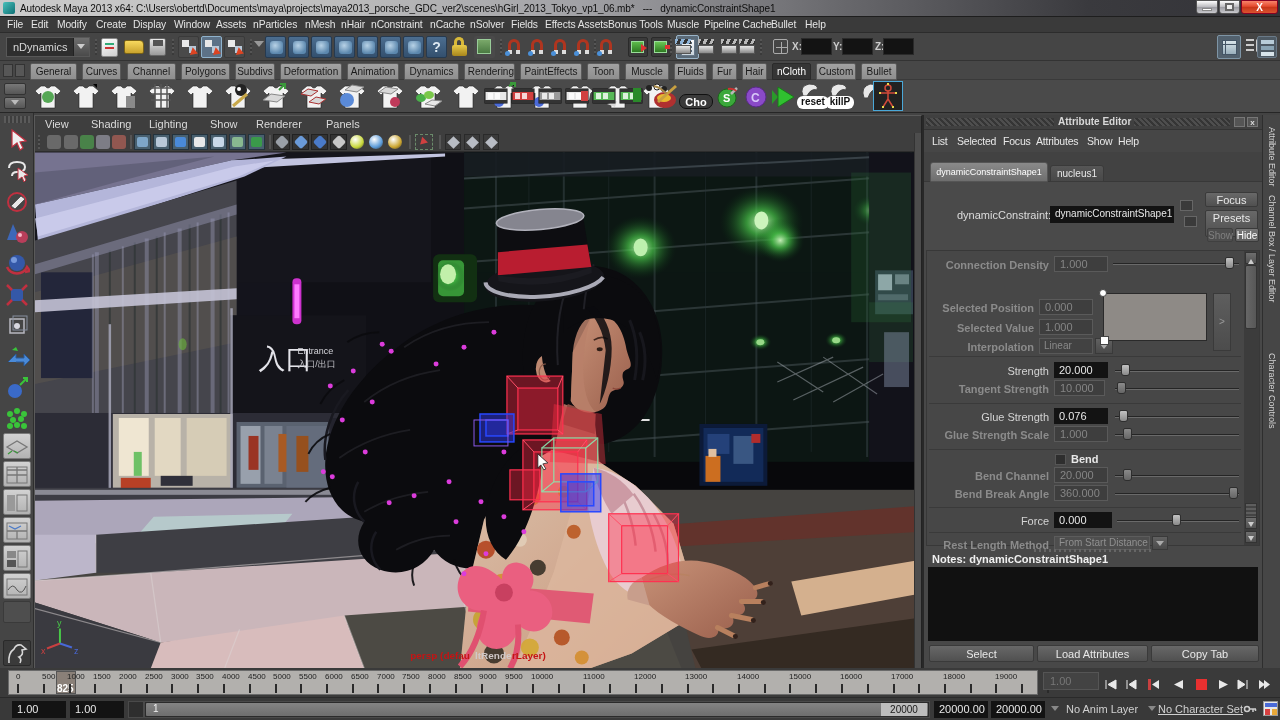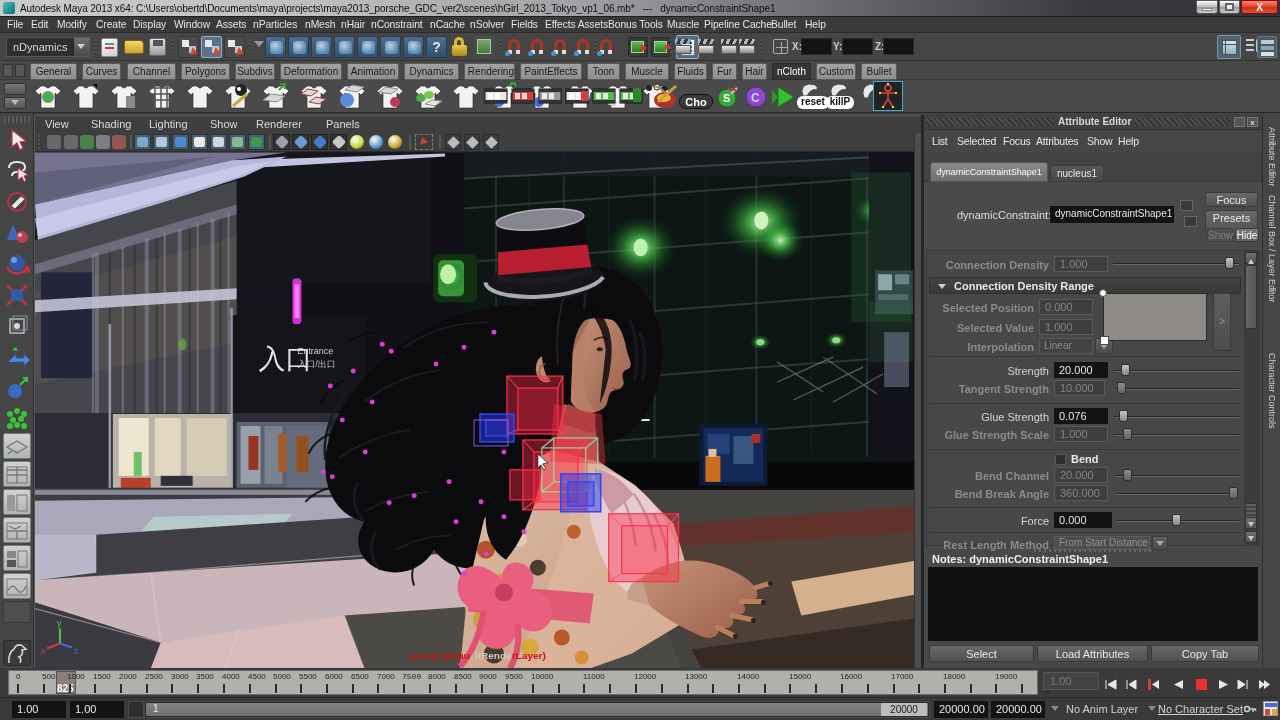--- a/index.html
+++ b/index.html
@@ -949,24 +949,20 @@
             <div style="margin:4px auto 0;width:0;border:3px solid transparent;border-top:5px solid #ccc;"></div>
           </div>
           <div class="abs" style="left:1px;top:280px;width:12px;height:12px;background:linear-gradient(#6e6e6e,#525252);border:1px solid #333;">
             <div style="margin:4px auto 0;width:0;border:3px solid transparent;border-top:5px solid #ccc;"></div>
           </div>
         </div>
         <div class="glbl" style="left:0;top:8px;width:122px;">Connection Density</div>
         <div class="dfld" style="left:127px;top:5px;width:54px;height:16px;">1.000</div>
         <div class="sl" style="left:186px;top:12px;width:126px;"></div>
         <div class="sh" style="left:298px;top:6px;"></div>
-        <div class="abs" style="left:2px;top:26px;width:312px;height:17px;background:linear-gradient(#424242,#393939);border:1px solid #303030;">
-          <div class="abs" style="left:8px;top:6px;width:0;height:0;border:4px solid transparent;border-top:5px solid #ccc;"></div>
-          <div class="txt" style="left:24px;top:2px;font-size:11px;font-weight:bold;color:#e8e8e8;">Connection Density Range</div>
-        </div>
         <div class="glbl" style="left:0;top:51px;width:107px;">Selected Position</div>
         <div class="dfld" style="left:112px;top:48px;width:54px;height:16px;">0.000</div>
         <div class="glbl" style="left:0;top:71px;width:107px;">Selected Value</div>
         <div class="dfld" style="left:112px;top:68px;width:54px;height:16px;">1.000</div>
         <div class="glbl" style="left:0;top:90px;width:107px;">Interpolation</div>
         <div class="abs" style="left:112px;top:87px;width:54px;height:16px;background:#424242;border:1px solid #585858;color:#8a8a8a;font-size:10px;line-height:14px;padding-left:4px;">Linear</div>
         <div class="abs" style="left:168px;top:87px;width:18px;height:16px;background:linear-gradient(#616161,#4a4a4a);border:1px solid #3a3a3a;">
           <div style="margin:5px auto 0;width:0;border:4px solid transparent;border-top:5px solid #aaa;"></div>
         </div>
         <div class="abs" style="left:176px;top:42px;width:104px;height:48px;background:#8e8a86;border:1px solid #2a2a2a;"></div>
@@ -1053,21 +1049,21 @@
         <div class="txt" style="left:264px;top:1px;font-size:8px;color:#222;">5000</div>
         <div class="abs" style="left:266px;top:13px;width:2px;height:9px;background:#2a2a2a;"></div>
         <div class="txt" style="left:290px;top:1px;font-size:8px;color:#222;">5500</div>
         <div class="abs" style="left:291px;top:13px;width:2px;height:9px;background:#2a2a2a;"></div>
         <div class="txt" style="left:316px;top:1px;font-size:8px;color:#222;">6000</div>
         <div class="abs" style="left:317px;top:13px;width:2px;height:9px;background:#2a2a2a;"></div>
         <div class="txt" style="left:342px;top:1px;font-size:8px;color:#222;">6500</div>
         <div class="abs" style="left:343px;top:13px;width:2px;height:9px;background:#2a2a2a;"></div>
         <div class="txt" style="left:368px;top:1px;font-size:8px;color:#222;">7000</div>
         <div class="abs" style="left:368px;top:13px;width:2px;height:9px;background:#2a2a2a;"></div>
-        <div class="txt" style="left:393px;top:1px;font-size:8px;color:#222;font-family:Liberation Mono, monospace;">7500</div>
+        <div class="txt" style="left:393px;top:1px;font-size:8px;color:#222;">7500</div>
         <div class="abs" style="left:394px;top:13px;width:2px;height:9px;background:#2a2a2a;"></div>
         <div class="txt" style="left:419px;top:1px;font-size:8px;color:#222;">8000</div>
         <div class="abs" style="left:420px;top:13px;width:2px;height:9px;background:#2a2a2a;"></div>
         <div class="txt" style="left:445px;top:1px;font-size:8px;color:#222;">8500</div>
         <div class="abs" style="left:446px;top:13px;width:2px;height:9px;background:#2a2a2a;"></div>
         <div class="txt" style="left:470px;top:1px;font-size:8px;color:#222;">9000</div>
         <div class="abs" style="left:472px;top:13px;width:2px;height:9px;background:#2a2a2a;"></div>
         <div class="txt" style="left:496px;top:1px;font-size:8px;color:#222;">9500</div>
         <div class="abs" style="left:497px;top:13px;width:2px;height:9px;background:#2a2a2a;"></div>
         <div class="txt" style="left:522px;top:1px;font-size:8px;color:#222;">10000</div>

